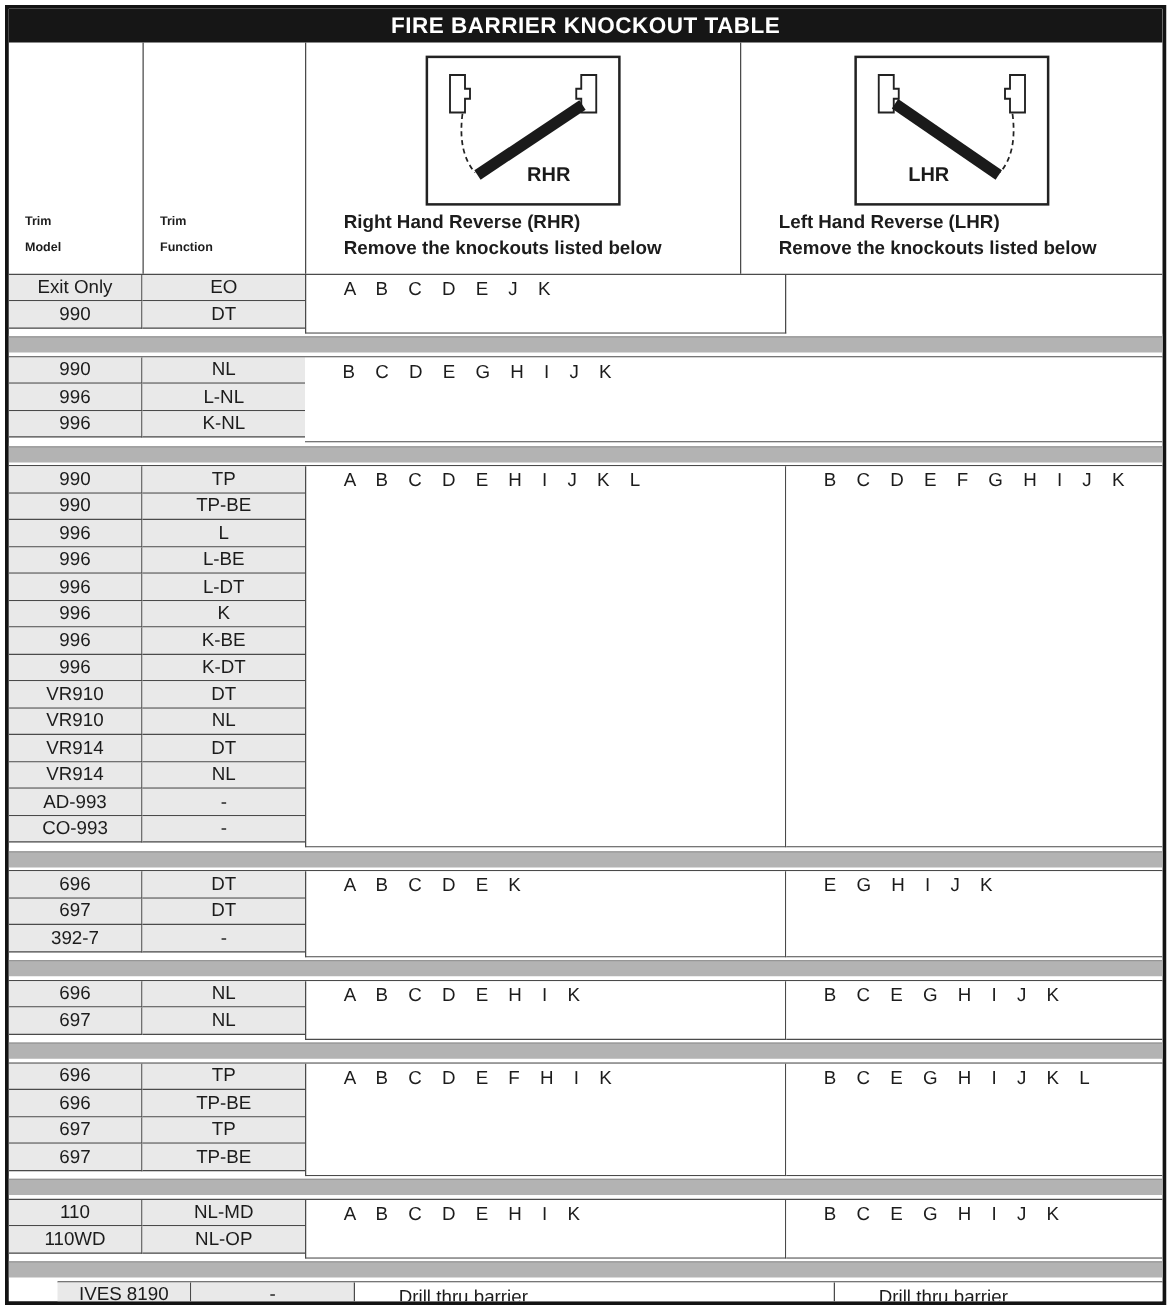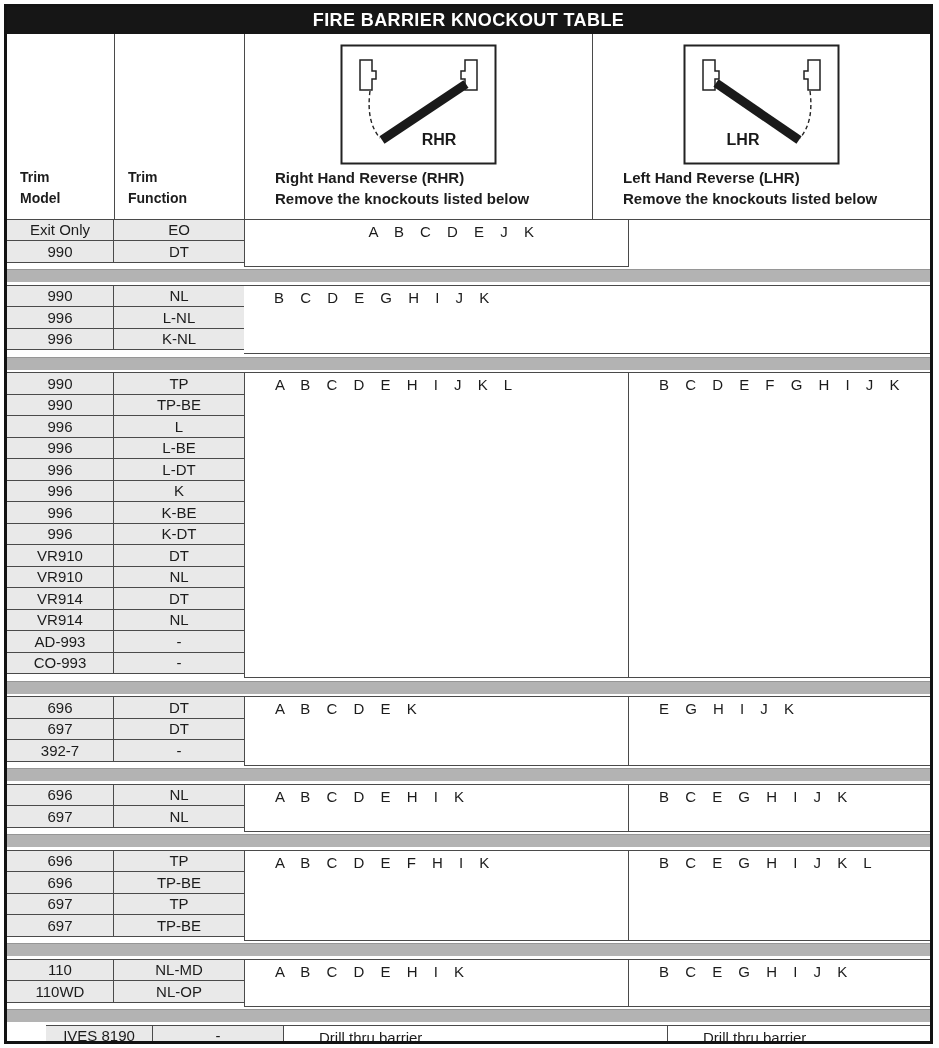--- a/index.html
+++ b/index.html
@@ -19,21 +19,21 @@
   
   .header { height: 184.5px; display: flex; flex: none; }
   .hcell { display: flex; flex-direction: column; }
   .hcell + .hcell { border-left: 1px solid #4a4a4a; }
   .h-model { width: 107px; }
   .h-func  { width: 130px; }
   .h-rhr   { width: 348px; }
   .h-lhr   { flex: 1; }
   .h-label {
     margin-top: auto; padding: 0 0 9px 13px;
-    font-weight: bold; font-size: 14px; line-height: 21.5px;
+    font-weight: bold; font-size: 10px; line-height: 21.5px;
     white-space: pre-line;
   }
   .h-kohead { margin-top: auto; padding: 0 0 9px 30px;
     font-weight: bold; font-size: 15px; line-height: 21.5px; }
   .diagram { margin: 10px auto 0; flex: none; }
   
   .tbody { flex: 1; display: flex; flex-direction: column; }
   .group { display: flex; border-top: 1px solid #4a4a4a; flex: none; }
   .group:last-of-type { flex: 1; margin-left: 39px; }
   .gcol-model { width: 107px; }
@@ -99,21 +99,21 @@
         <text x="60" y="101" font-size="16" font-weight="bold" text-anchor="middle" fill="#1a1a1a">LHR</text>
       </svg>
       <div class="h-kohead">
         <div>Left Hand Reverse (LHR)</div>
         <div>Remove the knockouts listed below</div>
       </div>
     </div>
   </div>
 
   <div class="tbody">
-  <section class="group" style="height: 48px; text-align: center;">
+  <section class="group" style="height: 48px;">
     <div class="gcol-model">
   <div class="cell">
     <span>Exit Only</span>
   </div>
 
   <div class="cell">
     <span>990</span>
   </div>
 </div>
     <div class="gcol-func">

